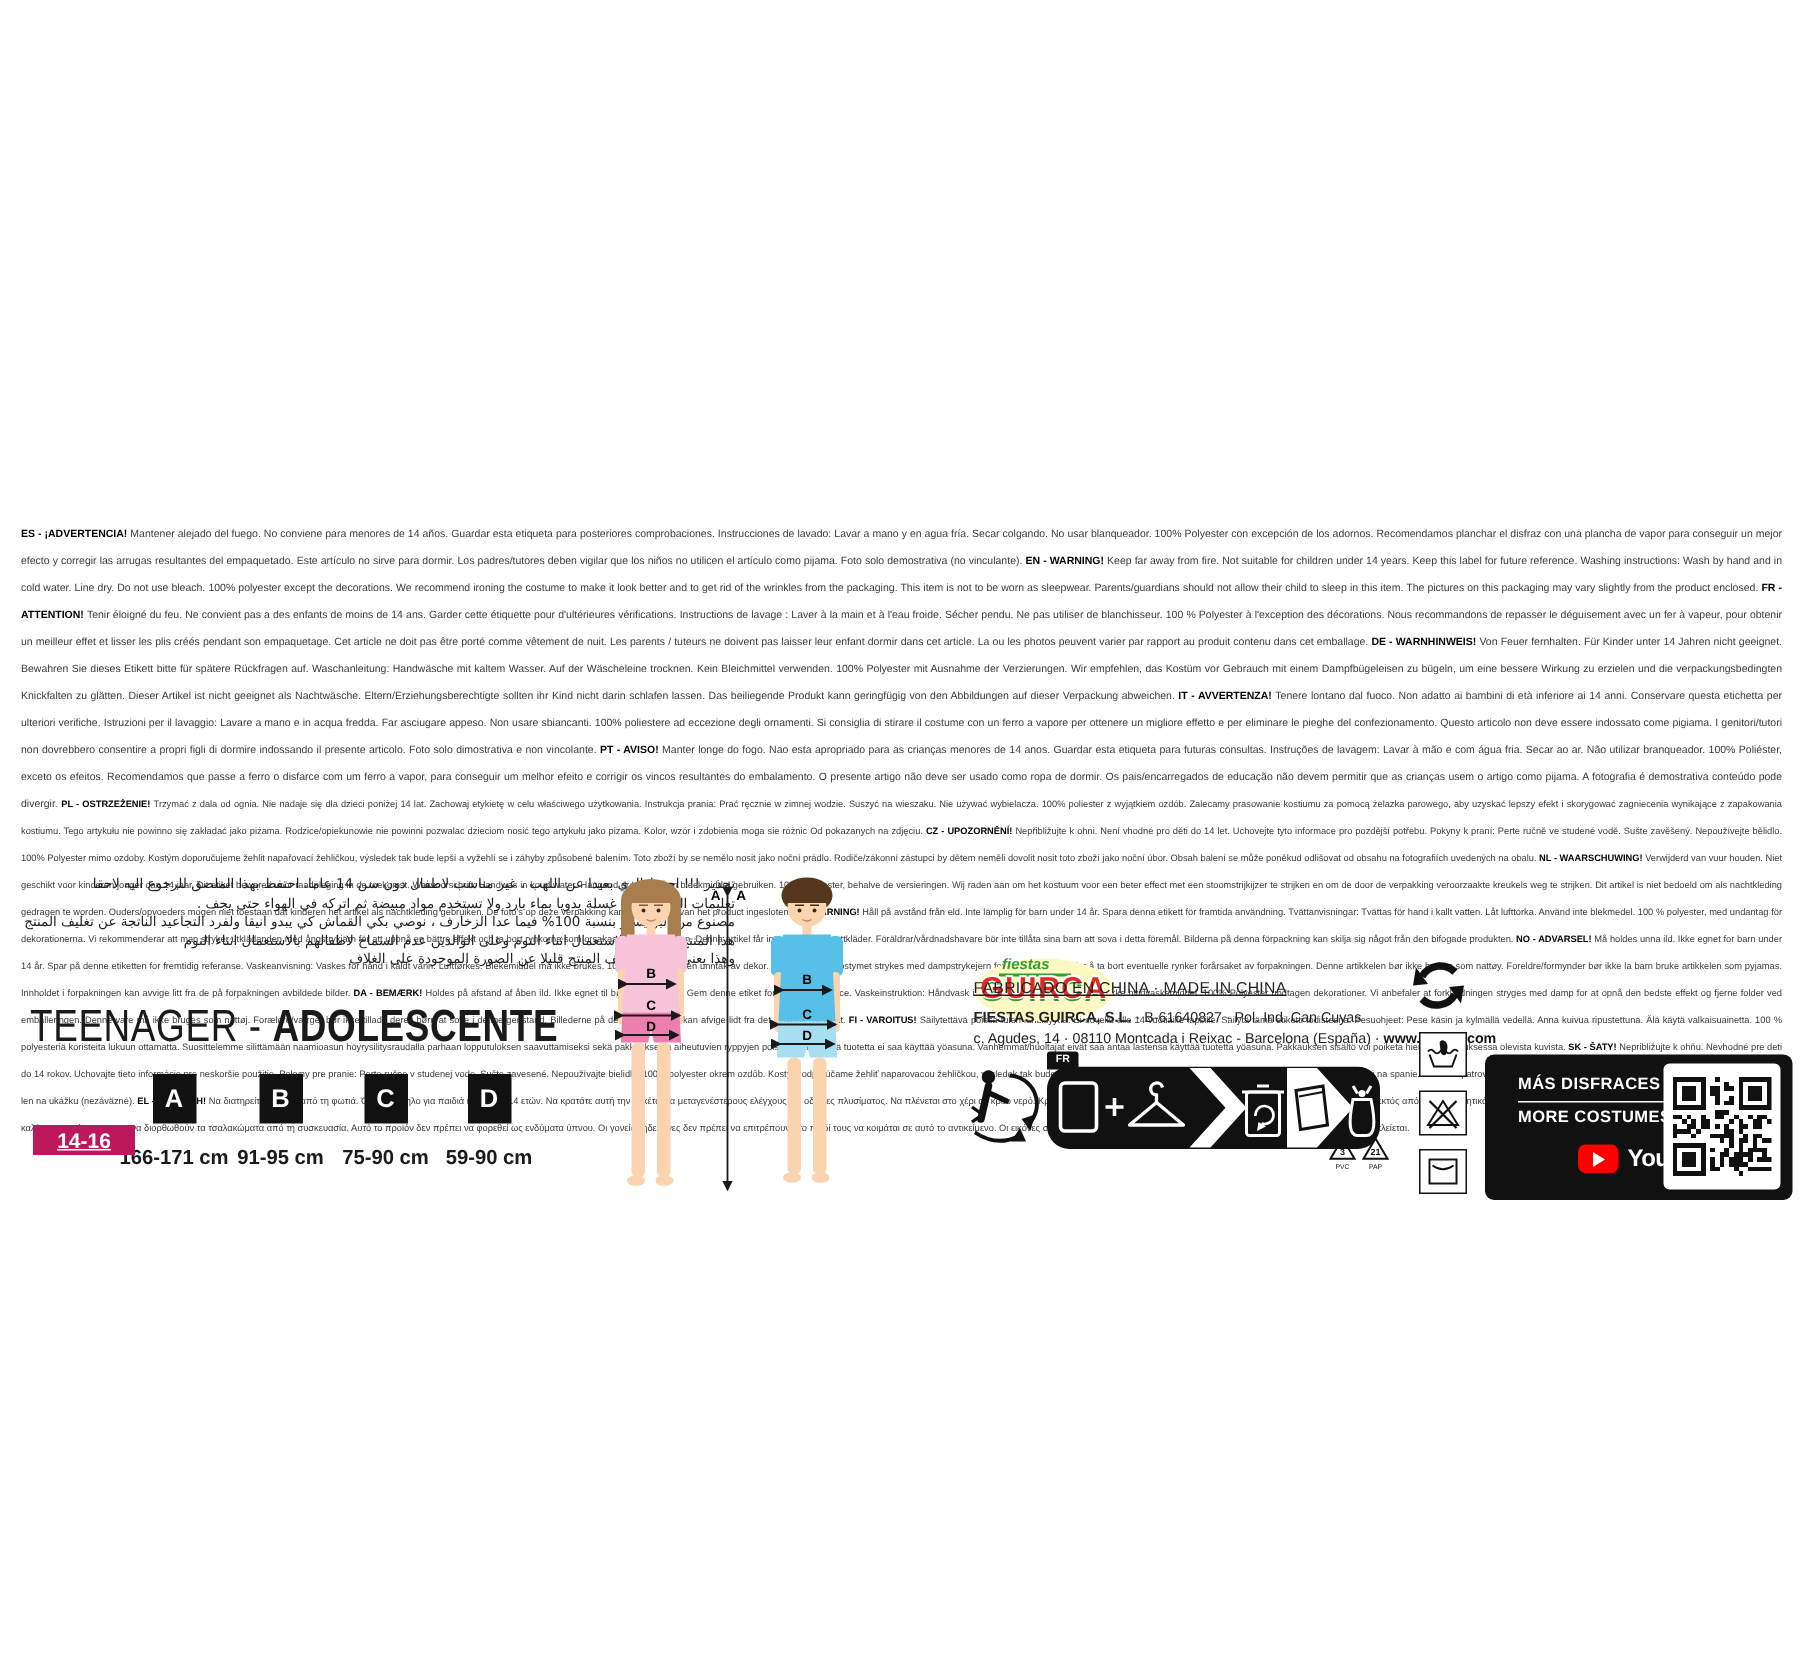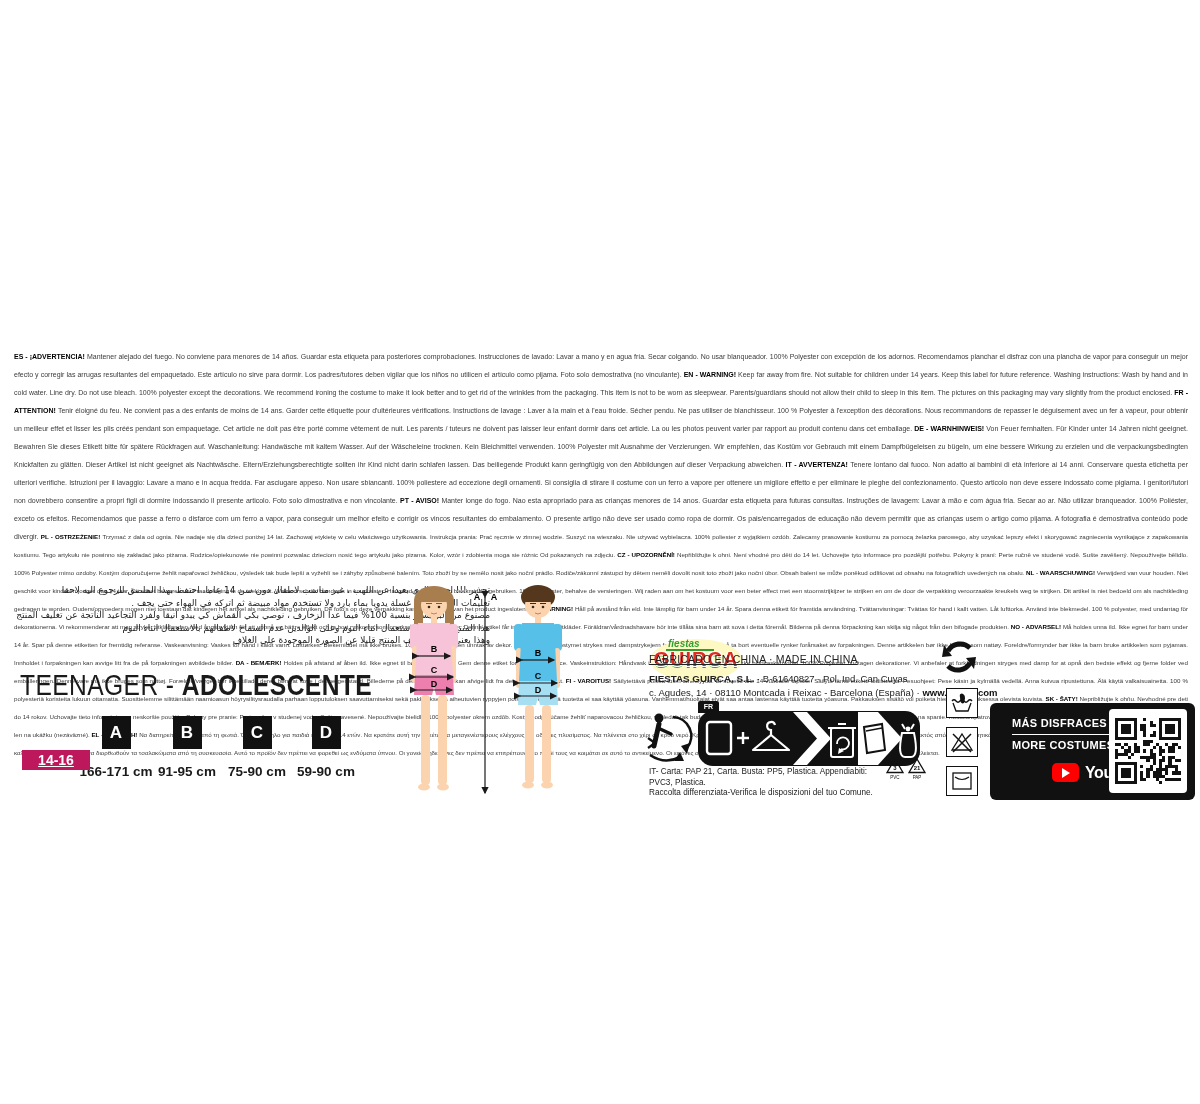--- a/index.html
+++ b/index.html
@@ -230,24 +230,20 @@
       <path d="M166,16 L184,13 L187,39 L169,42 Z" fill="#fff" stroke="#111" stroke-width="2"></path>
       <path d="M168,20 L184,17" stroke="#111" stroke-width="1.4"></path>
     </g>
     <g>
       <path d="M204,22 Q199,46 207,46 L213,46 Q221,46 216,22 Z" fill="none" stroke="#fff" stroke-width="2"></path>
       <path d="M205,22 L215,22 M207,18 L204,13 M213,18 L216,13" stroke="#fff" stroke-width="2"></path>
       <circle cx="210" cy="18" r="2.4" fill="#fff"></circle>
     </g>
   </svg>
 
-  <div class="it-text">
-    <div>IT- Carta: PAP 21, Carta. Busta: PP5, Plastica. Appendiabiti: PVC3, Plastica.</div>
-    <div>Raccolta differenziata-Verifica le disposizioni del tuo Comune.</div>
-  </div>
 
   <div class="tri-marks">
     <svg width="18" height="24" viewBox="0 0 18 24">
       <polygon points="9,2 17,15.5 1,15.5" fill="none" stroke="#111" stroke-width="1.3"></polygon>
       <text x="9" y="13" font-size="6" font-weight="bold" text-anchor="middle" fill="#111">3</text>
       <text x="9" y="22" font-size="4.5" text-anchor="middle" fill="#111">PVC</text>
     </svg>
     <svg width="18" height="24" viewBox="0 0 18 24">
       <polygon points="9,2 17,15.5 1,15.5" fill="none" stroke="#111" stroke-width="1.3"></polygon>
       <text x="9" y="13" font-size="6" font-weight="bold" text-anchor="middle" fill="#111">21</text>

